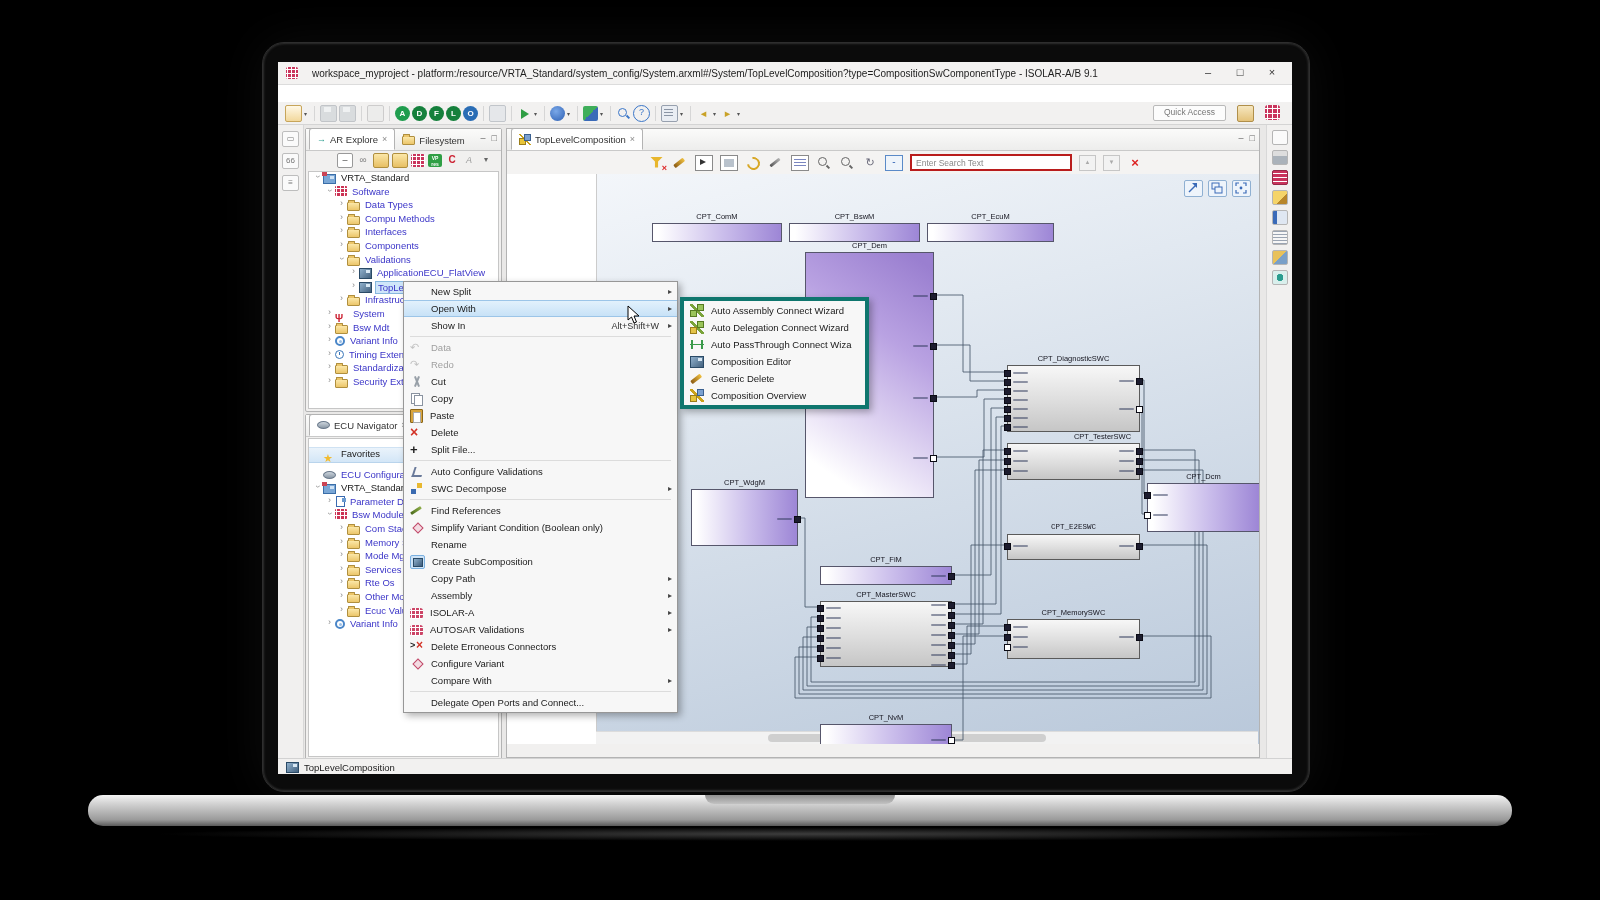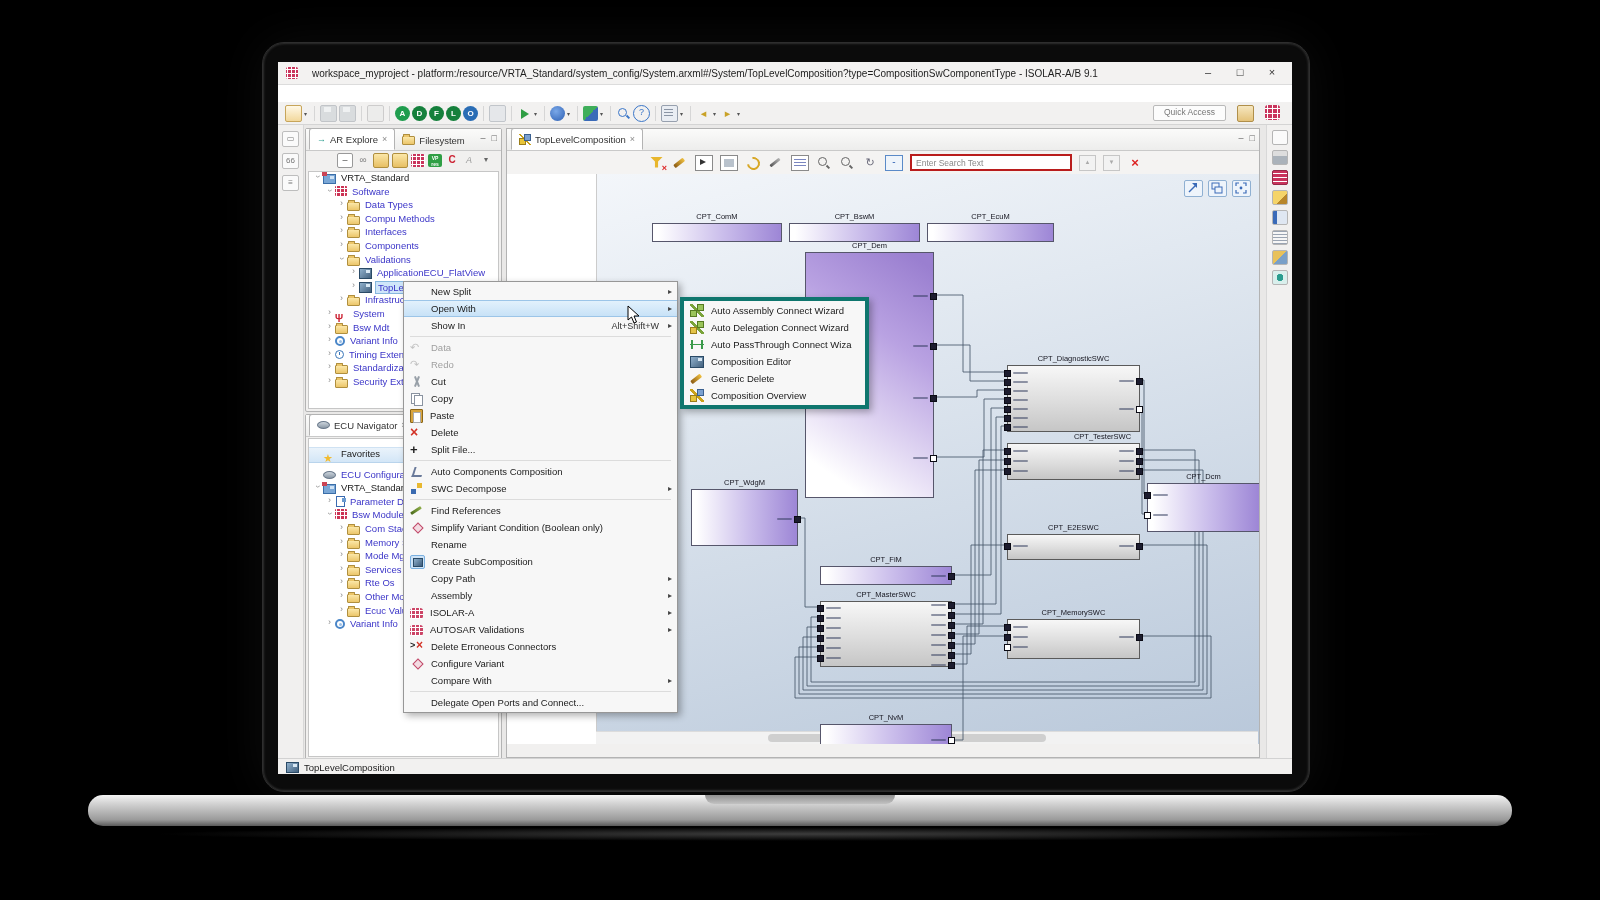--- a/index.html
+++ b/index.html
@@ -714,21 +714,21 @@
             <span class="portlbl" style="top: 15.5px; left: 5px;"></span>
             <span class="port" style="top: 24px; left: -4px;"></span>
             <span class="portlbl" style="top: 25.5px; left: 5px;"></span>
             <span class="port" style="top: 4px; right: -4px;"></span>
             <span class="portlbl" style="top: 5.5px; right: 5px;"></span>
             <span class="port" style="top: 14px; right: -4px;"></span>
             <span class="portlbl" style="top: 15.5px; right: 5px;"></span>
             <span class="port" style="top: 24px; right: -4px;"></span>
             <span class="portlbl" style="top: 25.5px; right: 5px;"></span>
           </div>
-          <div class="blk-label" style="left: 401.5px; top: 349px;">CPT_E2ESWC</div>
+          <div class="blk-label" style="left: 401.5px; top: 349px; font-family: Liberation Mono, monospace;">CPT_E2ESWC</div>
           <div class="blk gray" style="left: 410px; top: 360px; width: 133px; height: 26px;">
             <span class="port" style="top: 8px; left: -4px;"></span>
             <span class="portlbl" style="top: 9.5px; left: 5px;"></span>
             <span class="port" style="top: 8px; right: -4px;"></span>
             <span class="portlbl" style="top: 9.5px; right: 5px;"></span>
           </div>
           <div class="blk-label" style="left: 401.5px; top: 434px;">CPT_MemorySWC</div>
           <div class="blk gray" style="left: 410px; top: 445px; width: 133px; height: 40px;">
             <span class="port" style="top: 4px; left: -4px;"></span>
             <span class="portlbl" style="top: 5.5px; left: 5px;"></span>
@@ -802,21 +802,21 @@
         <span class="sub"></span>
       </div>
       <div class="cmi">
         <span class="mi mi-split"></span>
         <span class="lbl">Split File...</span>
         <span class="sub"></span>
       </div>
       <div class="csep"></div>
       <div class="cmi">
         <span class="mi mi-autoconfig"></span>
-        <span class="lbl">Auto Components Composition</span>
+        <span class="lbl">Auto Configure Validations</span>
         <span class="sub"></span>
       </div>
       <div class="cmi">
         <span class="mi mi-decompose"></span>
         <span class="lbl">SWC Decompose</span>
         <span class="sub">▸</span>
       </div>
       <div class="csep"></div>
       <div class="cmi">
         <span class="mi mi-findref"></span>

